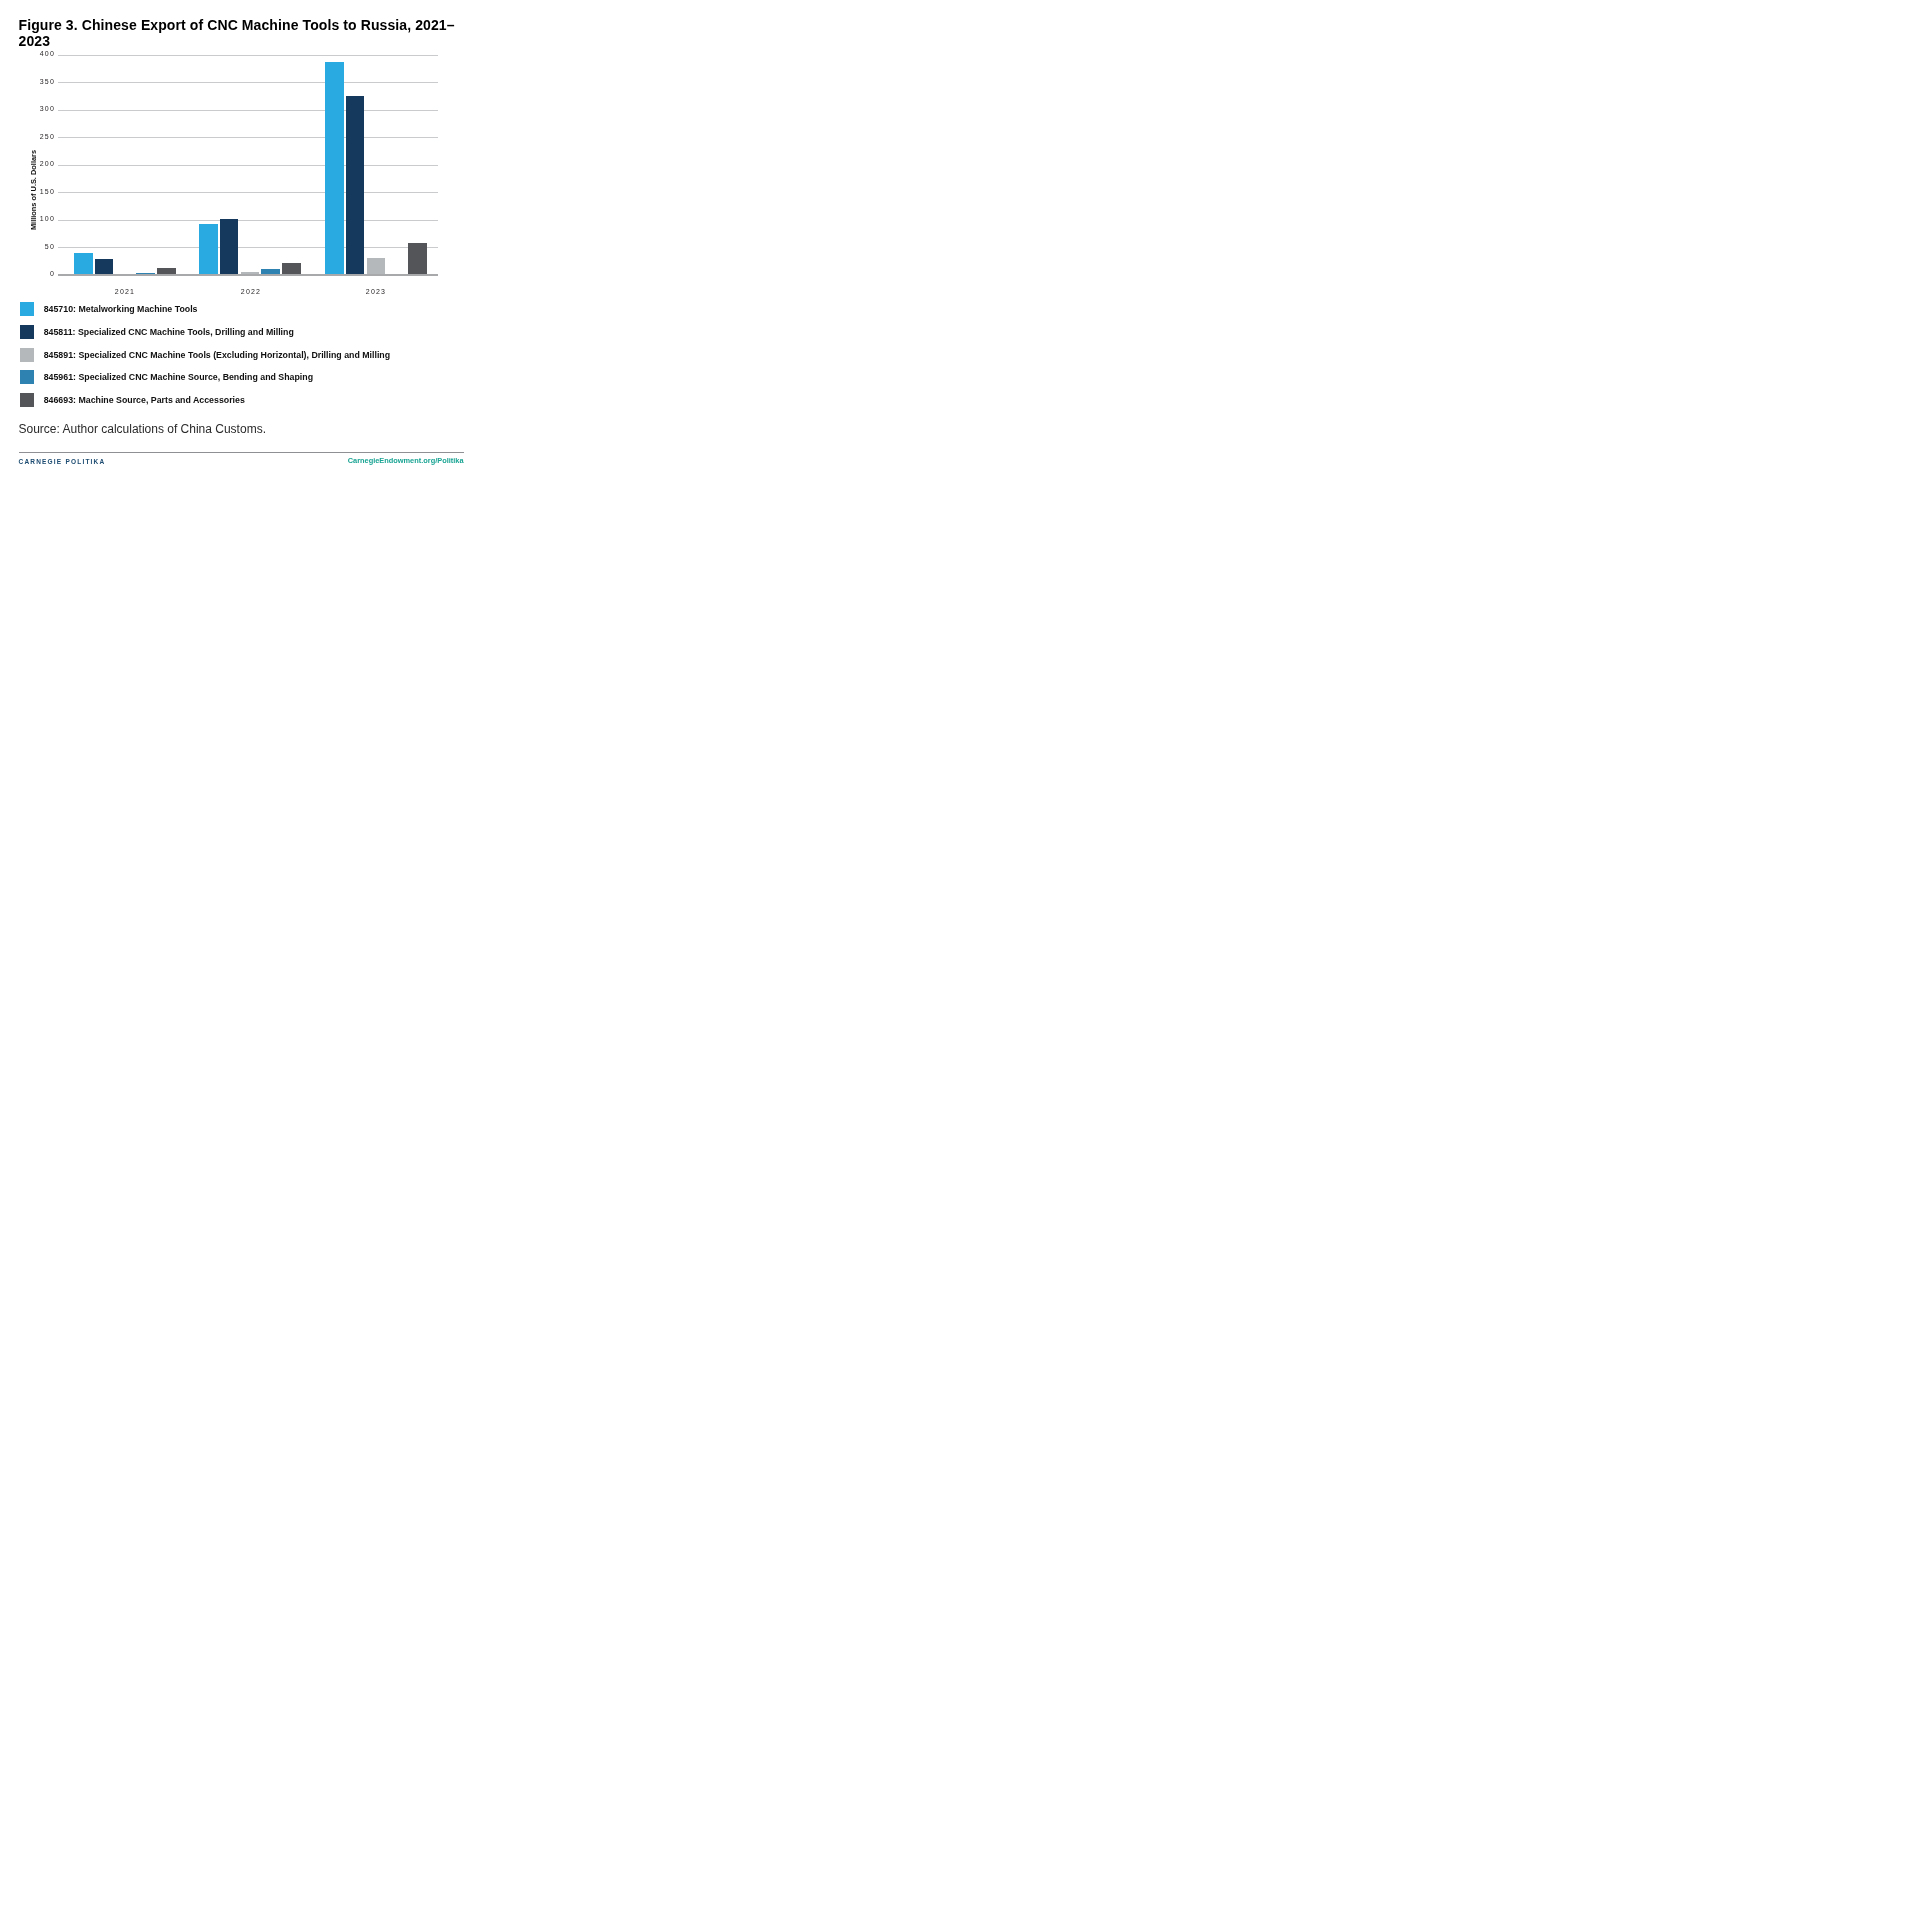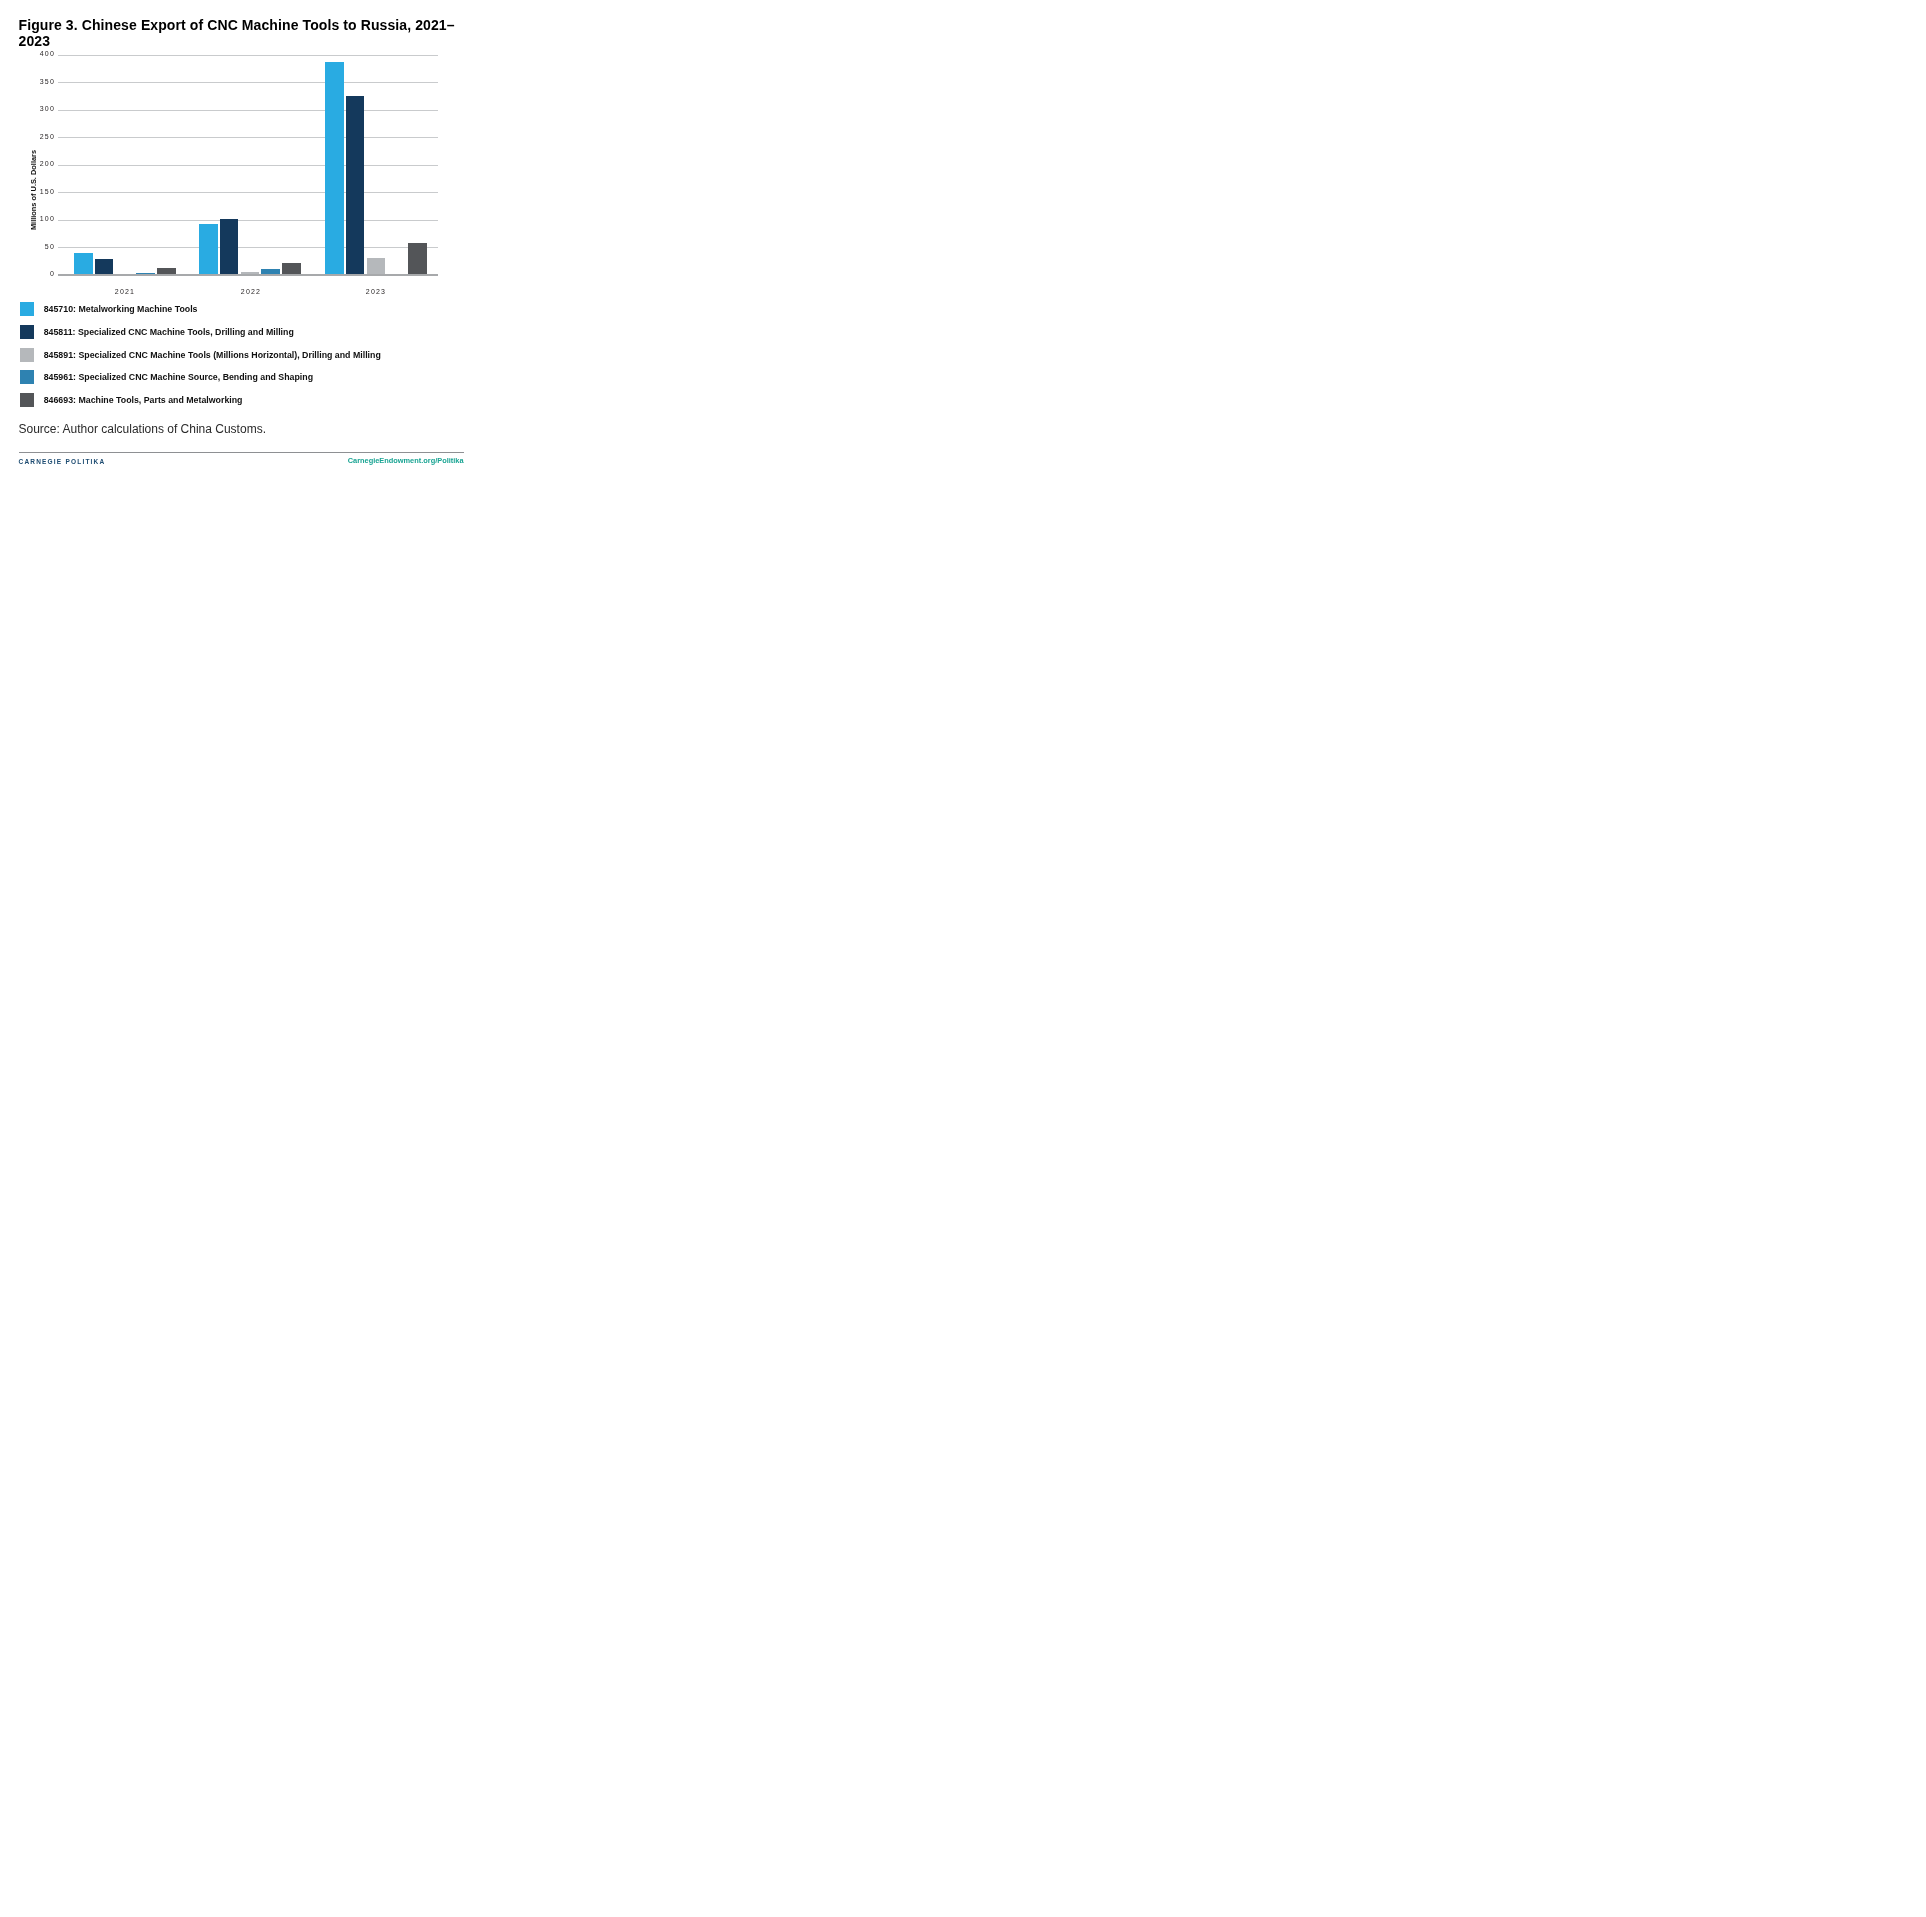--- a/index.html
+++ b/index.html
@@ -81,29 +81,29 @@
       <div class="legend-row">
         <div class="legend-swatch" style="background: rgb(41, 171, 226);"></div>
         <div class="legend-label">845710: Metalworking Machine Tools</div>
       </div>
       <div class="legend-row">
         <div class="legend-swatch" style="background: rgb(20, 57, 92);"></div>
         <div class="legend-label">845811: Specialized CNC Machine Tools, Drilling and Milling</div>
       </div>
       <div class="legend-row">
         <div class="legend-swatch" style="background: rgb(181, 184, 187);"></div>
-        <div class="legend-label">845891: Specialized CNC Machine Tools (Millions Horizontal), Drilling and Milling</div>
+        <div class="legend-label">845891: Specialized CNC Machine Tools (Excluding Horizontal), Drilling and Milling</div>
       </div>
       <div class="legend-row">
         <div class="legend-swatch" style="background: rgb(46, 130, 177);"></div>
         <div class="legend-label">845961: Specialized CNC Machine Source, Bending and Shaping</div>
       </div>
       <div class="legend-row">
         <div class="legend-swatch" style="background: rgb(83, 85, 88);"></div>
-        <div class="legend-label">846693: Machine Tools, Parts and Metalworking</div>
+        <div class="legend-label">846693: Machine Source, Parts and Accessories</div>
       </div>
     </div>
 
   <div class="source-line">Source: Author calculations of China Customs.</div>
 
   <div class="footer-divider"></div>
   <div class="footer-brand" style="color: rgb(27, 74, 112);">CARNEGIE POLITIKA</div>
   <div class="footer-link" style="color: rgb(25, 164, 147); text-align: center;">CarnegieEndowment.org/Politika</div>
 
 <div class="ytick" style="position: absolute; left: 0px; top: 270px;">0</div>

